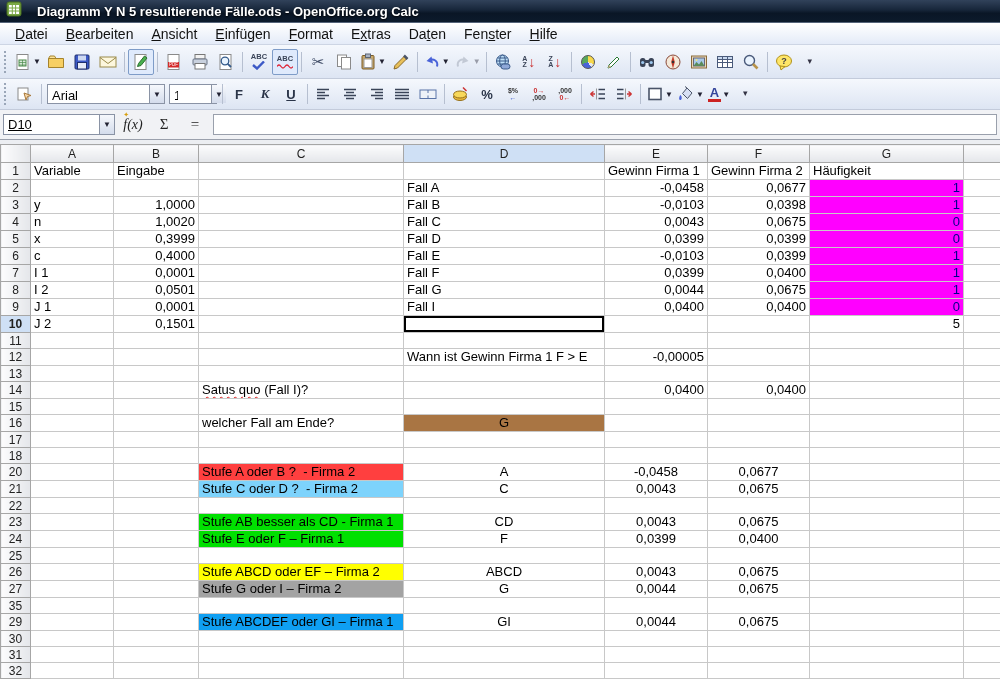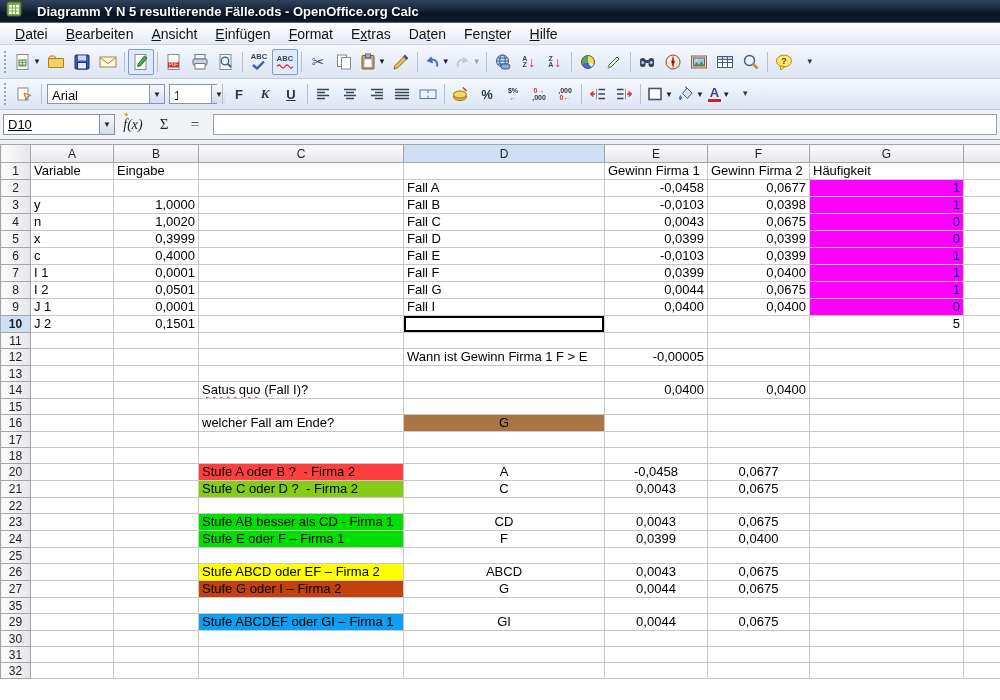--- a/index.html
+++ b/index.html
@@ -753,21 +753,21 @@
             <td class="td ac">A</td>
             <td class="td ac">-0,0458</td>
             <td class="td ac">0,0677</td>
             <td class="td"></td>
             <td class="td"></td>
           </tr>
           <tr>
             <th class="rowh">21</th>
             <td class="td"></td>
             <td class="td"></td>
-            <td class="td" style="background:#84cc16;">Stufe C oder D ?  - Firma 2</td>
+            <td class="td" style="background:#7dd3fc;">Stufe C oder D ?  - Firma 2</td>
             <td class="td ac">C</td>
             <td class="td ac">0,0043</td>
             <td class="td ac">0,0675</td>
             <td class="td"></td>
             <td class="td"></td>
           </tr>
           <tr>
             <th class="rowh">22</th>
             <td class="td"></td>
             <td class="td"></td>
@@ -819,21 +819,21 @@
             <td class="td ac">ABCD</td>
             <td class="td ac">0,0043</td>
             <td class="td ac">0,0675</td>
             <td class="td"></td>
             <td class="td"></td>
           </tr>
           <tr>
             <th class="rowh">27</th>
             <td class="td"></td>
             <td class="td"></td>
-            <td class="td" style="background:#c2410c;">Stufe G oder I – Firma 2</td>
+            <td class="td" style="background:#a3a3a3;">Stufe G oder I – Firma 2</td>
             <td class="td ac">G</td>
             <td class="td ac">0,0044</td>
             <td class="td ac">0,0675</td>
             <td class="td"></td>
             <td class="td"></td>
           </tr>
           <tr>
             <th class="rowh">35</th>
             <td class="td"></td>
             <td class="td"></td>

